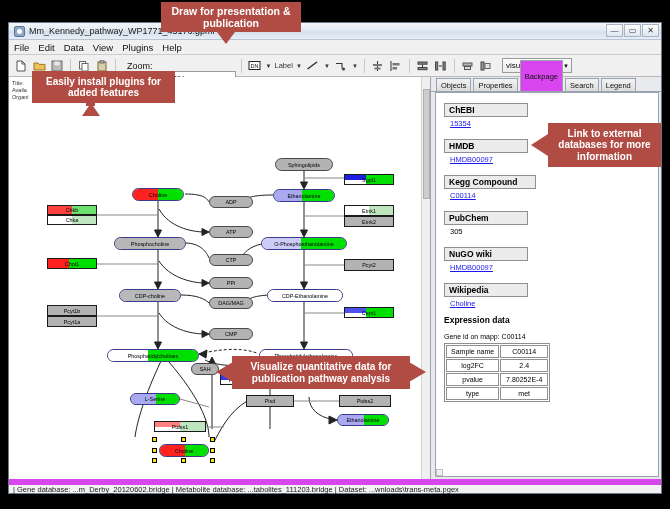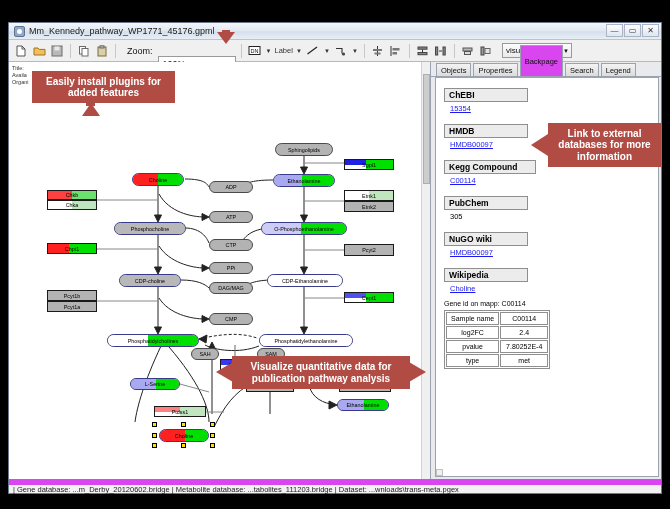--- a/index.html
+++ b/index.html
@@ -298,20 +298,28 @@
     <div id="title-bar">
       <div class="app-icon"></div>
       <div id="title-text">Mm_Kennedy_pathway_WP1771_45176.gpml</div>
       <div id="win-btns">
         <span>—</span>
         <span>▭</span>
         <span>✕</span>
       </div>
     </div>
 
+    <div id="menu-bar">
+      <div class="menu-item">File</div>
+      <div class="menu-item">Edit</div>
+      <div class="menu-item">Data</div>
+      <div class="menu-item">View</div>
+      <div class="menu-item">Plugins</div>
+      <div class="menu-item">Help</div>
+    </div>
 
     <div id="toolbar">
       <div class="tb-btn">
         <svg width="12" height="12" viewBox="0 0 12 12">
             <path d="M2 1h5l3 3v7H2z" fill="#fff" stroke="#555"></path>
             <path d="M7 1v3h3" fill="none" stroke="#555"></path>
           </svg>
       </div>
       <div class="tb-btn">
         <svg width="13" height="12" viewBox="0 0 13 12">
@@ -666,20 +674,21 @@
         <div id="side-tabs">
           <div class="side-tab">Objects</div>
           <div class="side-tab">Properties</div>
           <div class="side-tab active">Backpage</div>
           <div class="side-tab">Search</div>
           <div class="side-tab">Legend</div>
         </div>
         <div id="side-content">
           <div id="db-sections"><div class="db-head">ChEBI</div><a class="db-link" href="#">15354</a><div class="db-head">HMDB</div><a class="db-link" href="#">HMDB00097</a><div class="db-head">Kegg Compound</div><a class="db-link" href="#">C00114</a><div class="db-head">PubChem</div><span class="db-plain">305</span><div class="db-head">NuGO wiki</div><a class="db-link" href="#">HMDB00097</a><div class="db-head">Wikipedia</div><a class="db-link" href="#">Choline</a></div>
 
+          <div class="expr-title">Expression data</div>
           <div class="gene-id">Gene id on mapp: C00114</div>
           <table class="expr">
             <tbody id="expr-body">
                 <tr>
                   <td>Sample name</td>
                   <td>C00114</td>
                 </tr>
                 <tr>
                   <td>log2FC</td>
                   <td>2.4</td>
@@ -697,20 +706,21 @@
           <div id="side-scroll"></div>
         </div>
       </div>
     </div>
 
     <div id="status-bar">
       <span>| Gene database: ...m_Derby_20120602.bridge | Metabolite database: ...tabolites_111203.bridge | Dataset:  ...wnloads\trans-meta.pgex</span>
     </div>
   </div>
 
+  <div class="callout" id="cal-draw">Draw for presentation &amp; publication</div>
   <div id="arr-draw-stem"></div>
   <div class="arrow-tri" id="arr-draw"></div>
 
   <div class="callout" id="cal-plugins">Easily install plugins for added features</div>
   <div id="arr-plug-stem"></div>
   <div class="arrow-tri" id="arr-plug"></div>
 
   <div class="callout" id="cal-link">Link  to external databases  for more information</div>
   <div id="arr-link-stem"></div>
   <div class="arrow-tri" id="arr-link"></div>

